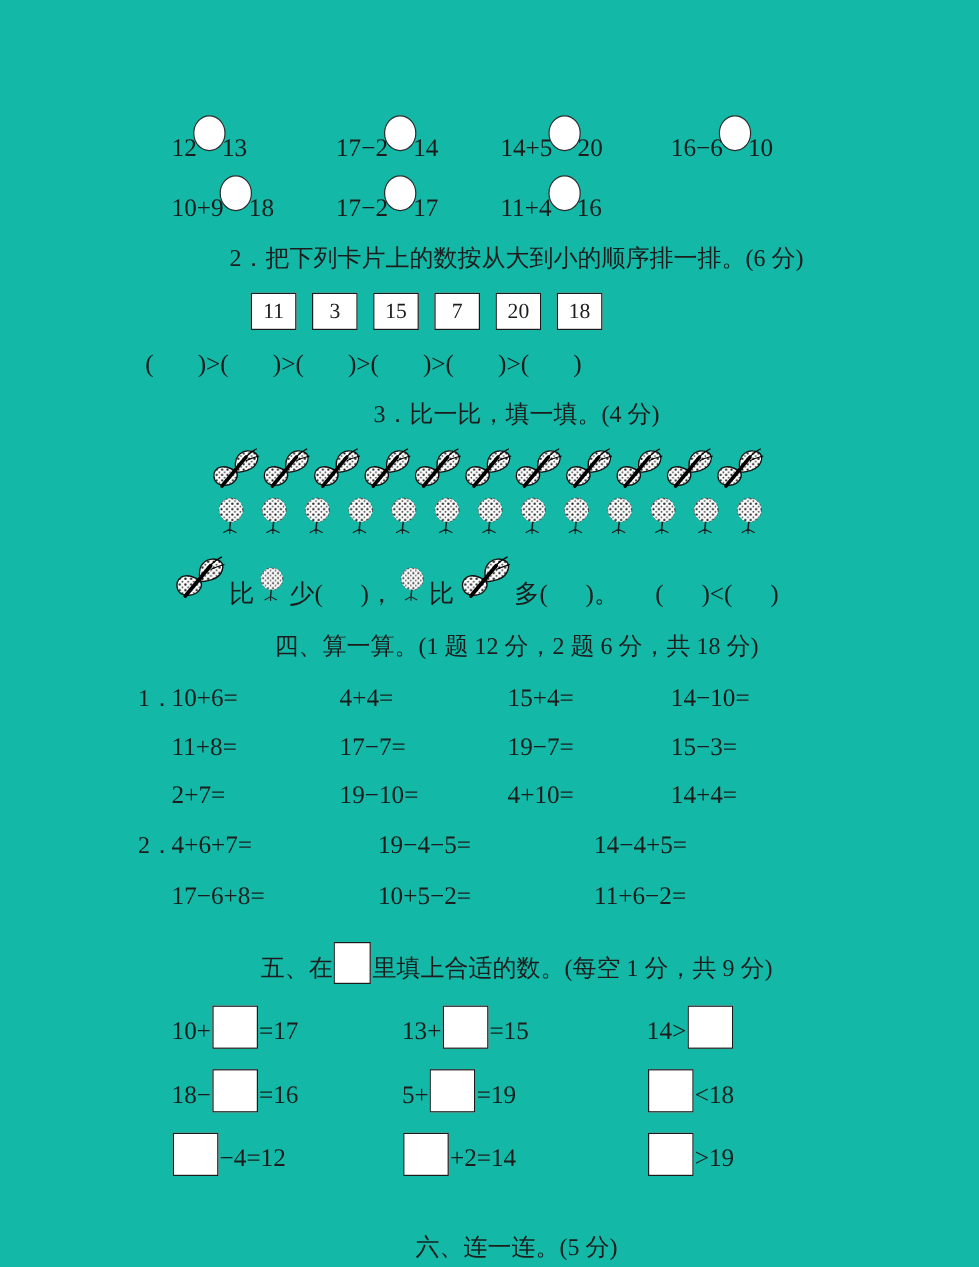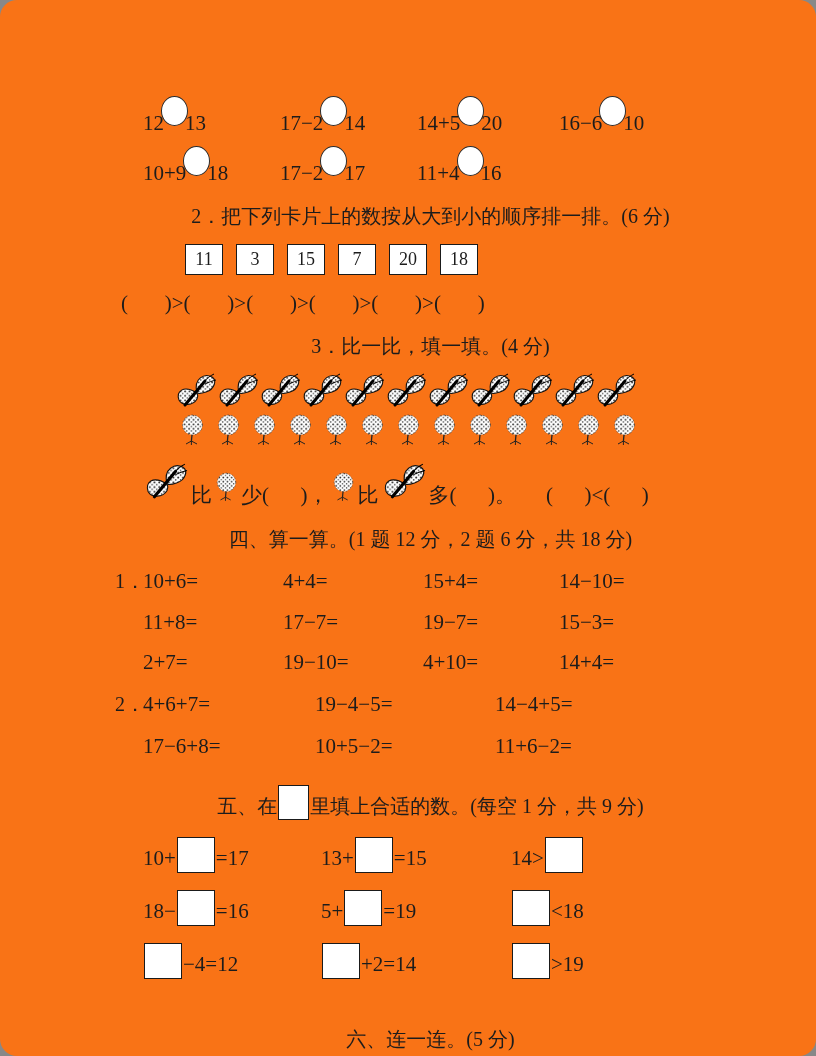--- a/index.html
+++ b/index.html
@@ -1,25 +1,24 @@
 <!DOCTYPE html>
 <html><head>
 <meta charset="utf-8">
 <style>
   * { box-sizing: border-box; }
   html,body { margin:0; padding:0; background:#888; }
   .page {
     position: relative;
     width: 816px; height: 1056px;
     margin: 0 auto;
-    background: #f97316;
+    background: #14b8a6;
     overflow: hidden;
     font-family: "Liberation Serif", "DejaVu Serif", serif;
     color: #1c1c1c;
-    border-radius: 17px;
   }
   .content { position:absolute; left:115px; top:86px; right:70px; }
 
   .pre { white-space: pre; }
 
   
   .cmp-row {
     display:grid;
     grid-template-columns: 137px 137px 142px auto;
     margin-left: 28px;
@@ -35,21 +34,21 @@
     border-radius:50%;
     vertical-align: 4px;
     margin: 0 -3px;
     background:#fff;
   }
 
   
   .heading { font-size:20px; line-height:28px; margin-top:16px; white-space:nowrap;text-align:center; }
 
   
-  .card-row { margin-top:14px; margin-left:70px; display:flex; gap:13px; align-items:center; }
+  .card-row { margin-top:14px; margin-left:94px; display:flex; gap:13px; align-items:center; }
   .num-card {
     width:38px; height:31px;
     border:1.3px solid #1a1a1a;
     display:flex; align-items:center; justify-content:center;
     font-size:18px; background:#fff;
   }
   .order-line { margin-top:16px; margin-left:6px; font-size:21px; }
 
   
   .bug-row { margin-top:12px; margin-left:60px; display:flex; gap:0px; align-items:flex-end; }
@@ -89,20 +88,21 @@
   }
   .h-box { width:31px; height:35px; vertical-align:-7px; margin:0 1px; }
   .ans-box { width:38px; height:36px; vertical-align:-8px; margin:0 1px; }
   .fill-row {
     display:grid;
     grid-template-columns: 178px 190px auto;
     margin-left:28px;
     margin-top:17px;
     font-size:21px;
     align-items:center;
+    gap:14px;
   }
   .fill-cell { white-space:nowrap; }
 
   .s6 { margin-top:46px; }
 </style>
 </head>
 <body>
 
 <div class="page">
 <div class="content">

